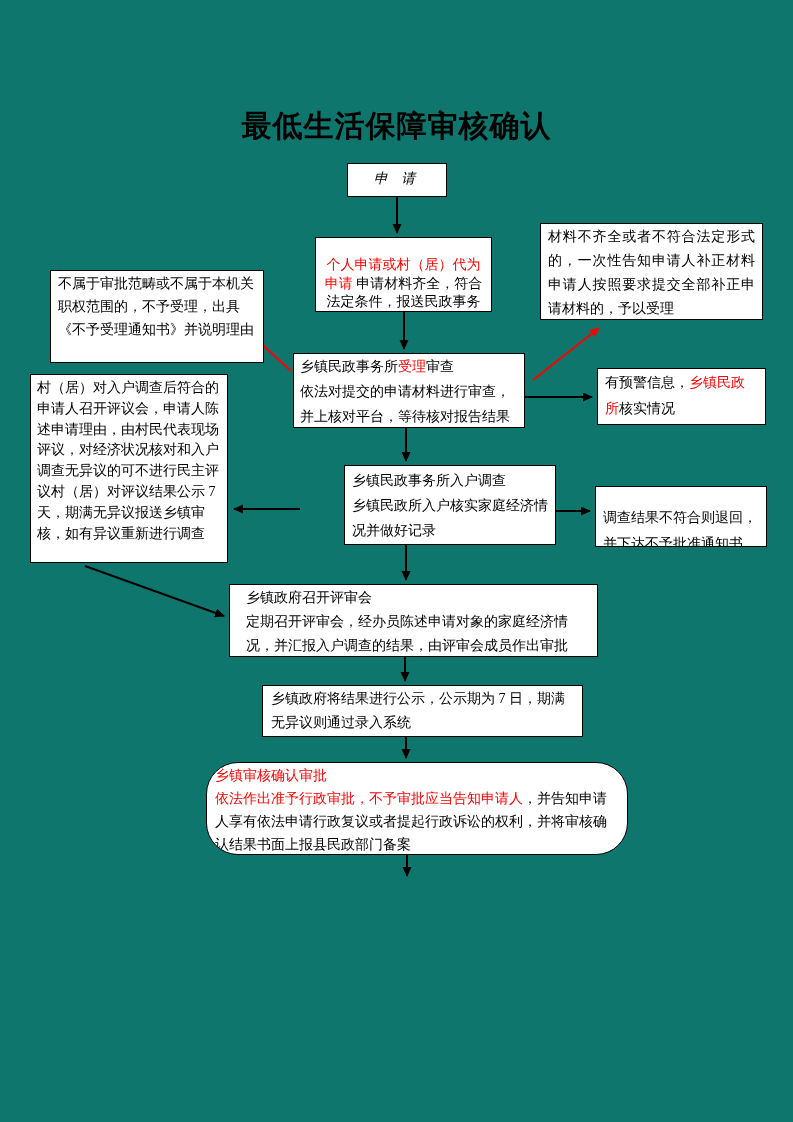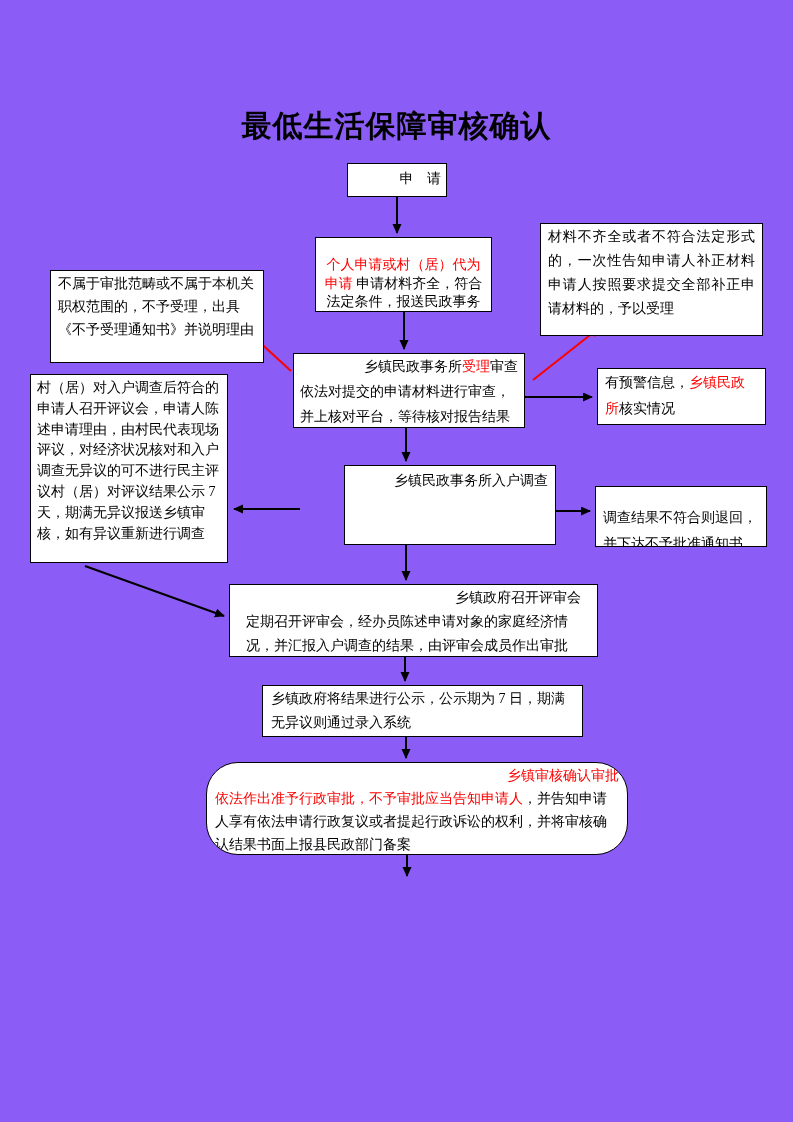--- a/index.html
+++ b/index.html
@@ -1,28 +1,28 @@
 <!DOCTYPE html>
 <html><head>
 <meta charset="utf-8">
 <style>
   html,body{margin:0;padding:0;background:#ffffff;}
-  #page{position:relative;width:793px;height:1122px;background:#8b5cf6;overflow:hidden;
+  #page{position:relative;width:793px;height:1122px;background:#0f766e;overflow:hidden;
         font-family:"Liberation Serif","DejaVu Serif",serif;color:#000;}
   #doc-title{position:absolute;left:0;top:106px;width:793px;text-align:center;
              font-size:30px;font-weight:bold;letter-spacing:1px;}
   .box{position:absolute;border:1.6px solid #000;background:#fff;box-sizing:border-box;
        font-size:14px;color:#000;overflow:hidden;}
   .red{color:#ff0000;}
-  .ttl{display:block;text-align:right;}
+  .ttl{display:block;text-align:left;}
   svg.arrows{position:absolute;left:0;top:0;pointer-events:none;}
 
-  #box-apply{left:347px;top:163px;width:100px;height:34px;text-align:right;line-height:30px;letter-spacing:5px;}
+  #box-apply{left:347px;top:163px;width:100px;height:34px;text-align:center;line-height:30px;letter-spacing:5px;font-style:italic;}
   #box-personal{left:315px;top:237px;width:177px;height:75px;line-height:18.6px;padding:18px 4px;text-align:center;}
-  #box-materials{left:540px;top:223px;width:223px;height:113px;line-height:24px;padding:1px 7px;text-align:justify;}
+  #box-materials{left:540px;top:223px;width:223px;height:97px;line-height:24px;padding:1px 7px;text-align:justify;}
   #box-notaccept{left:50px;top:270px;width:214px;height:93px;line-height:23px;padding:1px 7px;}
   #box-accept{left:293px;top:353px;width:232px;height:75px;line-height:25px;padding:0 6px;}
   #box-warning{left:597px;top:368px;width:169px;height:57px;line-height:26px;padding:1px 7px;}
   #box-village{left:30px;top:374px;width:198px;height:189px;line-height:20.8px;padding:3px 6px;}
   #box-survey{left:300px;top:465px;width:212px;height:80px;line-height:25px;padding:2px 7px;margin-left:44px;}
   #box-fail{left:595px;top:486px;width:172px;height:61px;line-height:26px;padding:18px 7px;}
   #box-meeting{left:229px;top:584px;width:369px;height:73px;line-height:24px;padding:1px 16px;}
   #box-publicity{left:262px;top:685px;width:321px;height:52px;line-height:24px;padding:1px 8px;}
   #box-confirm{left:206px;top:762px;width:422px;height:93px;line-height:23px;padding:1px 8px;border-radius:32px;}
   #box-county{left:238px;top:880px;width:353px;height:70px;line-height:23px;padding:1px 8px;}
@@ -85,20 +85,21 @@
   <div class="box" id="box-warning">
     <span>有预警信息，</span><span class="red">乡镇民政所</span><span>核实情况</span>
   </div>
 
   <div class="box" id="box-village">
     <span>村（居）对入户调查后符合的申请人召开评议会，申请人陈述申请理由，由村民代表现场评议，对经济状况核对和入户调查无异议的可不进行民主评议村（居）对评议结果公示 7 天，期满无异议报送乡镇审核，如有异议重新进行调查</span>
   </div>
 
   <div class="box" id="box-survey">
     <span class="ttl">乡镇民政事务所入户调查</span>
+    <span>乡镇民政所入户核实家庭经济情况并做好记录</span>
   </div>
 
   <div class="box" id="box-fail">
     <span>调查结果不符合则退回，并下达不予批准通知书</span>
   </div>
 
   <div class="box" id="box-meeting">
     <span class="ttl">乡镇政府召开评审会</span>
     <span>定期召开评审会，经办员陈述申请对象的家庭经济情况，并汇报入户调查的结果，由评审会成员作出审批决定</span>
   </div>

